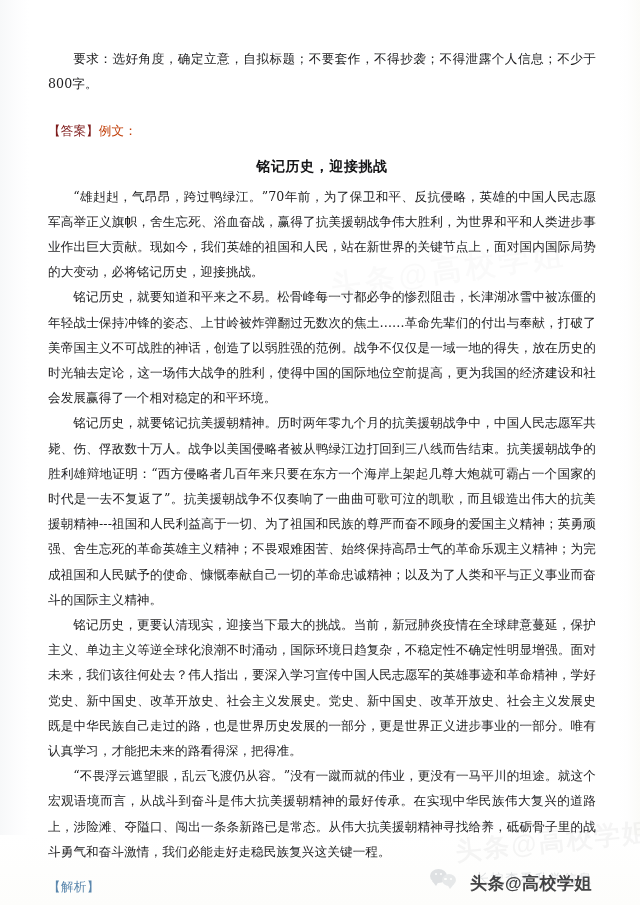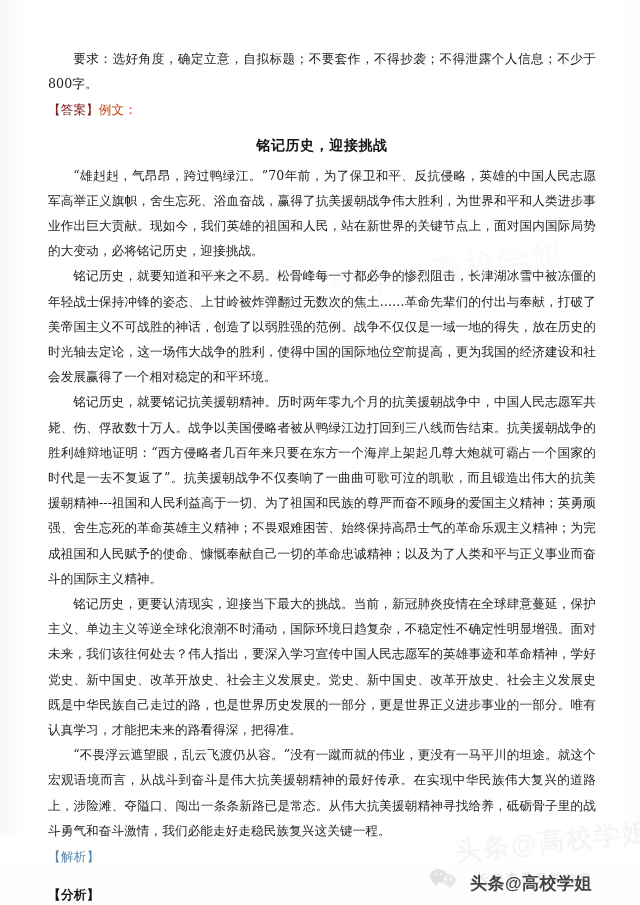--- a/index.html
+++ b/index.html
@@ -64,21 +64,21 @@
     letter-spacing: 0.1px;
     margin: 0;
   }
 
   .para-indent {
     text-indent: 2em;
   }
 
   .req-line {
     text-indent: 2em;
-    margin-bottom: 1px;
+    margin-bottom: 22px;
   }
 
   .tag-line {
     margin-bottom: 2px;
   }
 
   .tag-blue {
     color: #7f1d1d;
   }
   .tag-black {
@@ -91,21 +91,21 @@
     font-size: 14px;
     line-height: 30px;
     color: #141416;
     letter-spacing: 0.6px;
     margin: 7px 0 3px 0;
   }
 
   .analysis-tag {
     font-size: 12.6px;
     line-height: 25.2px;
-    margin-top: 1px;
+    margin-top: 10px;
     letter-spacing: 0.3px;
   }
   .analysis-tag.blue { color: #5b87ad; }
   .analysis-tag.bold { color: #141416; font-weight: bold; }
 
   
   .footer {
     position: absolute;
     left: 0;
     bottom: 0;

